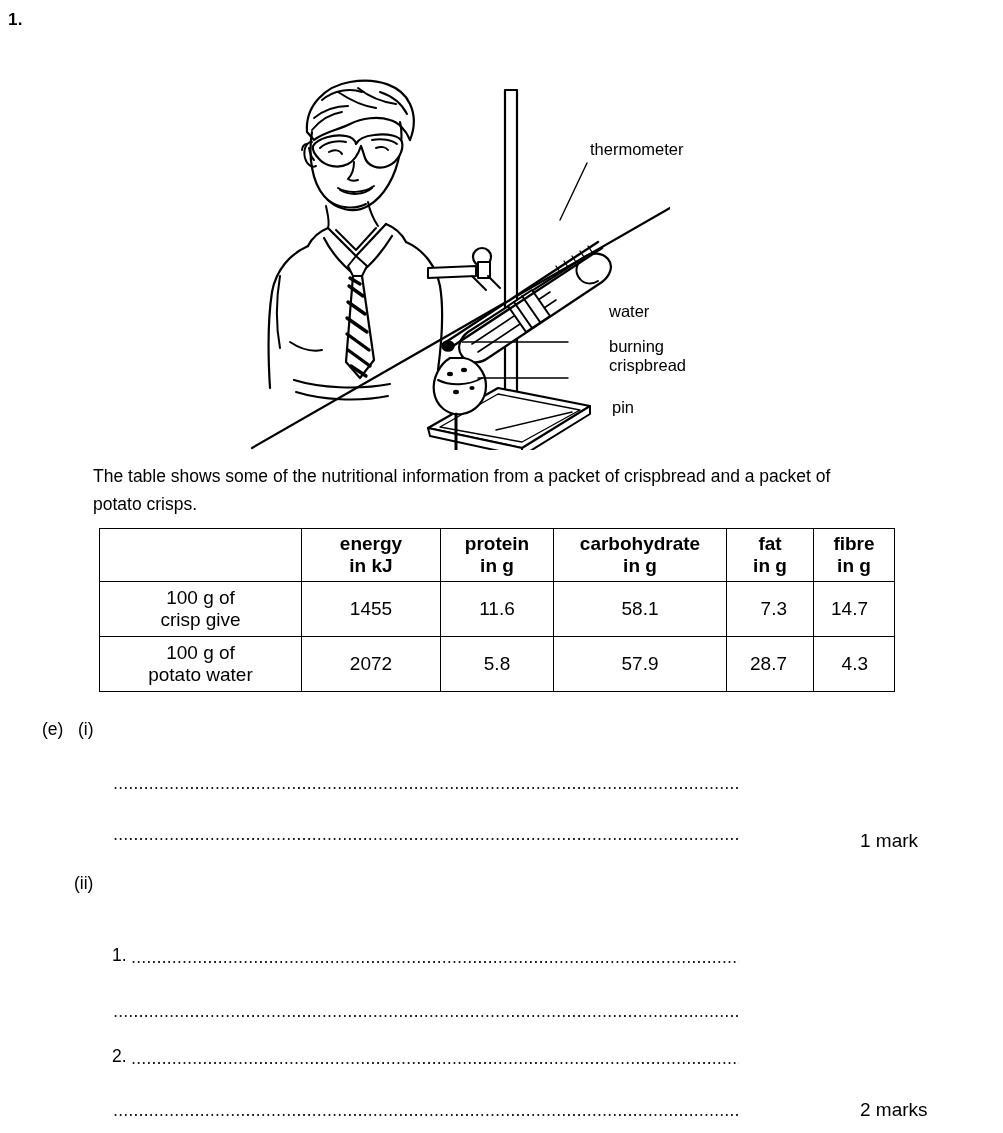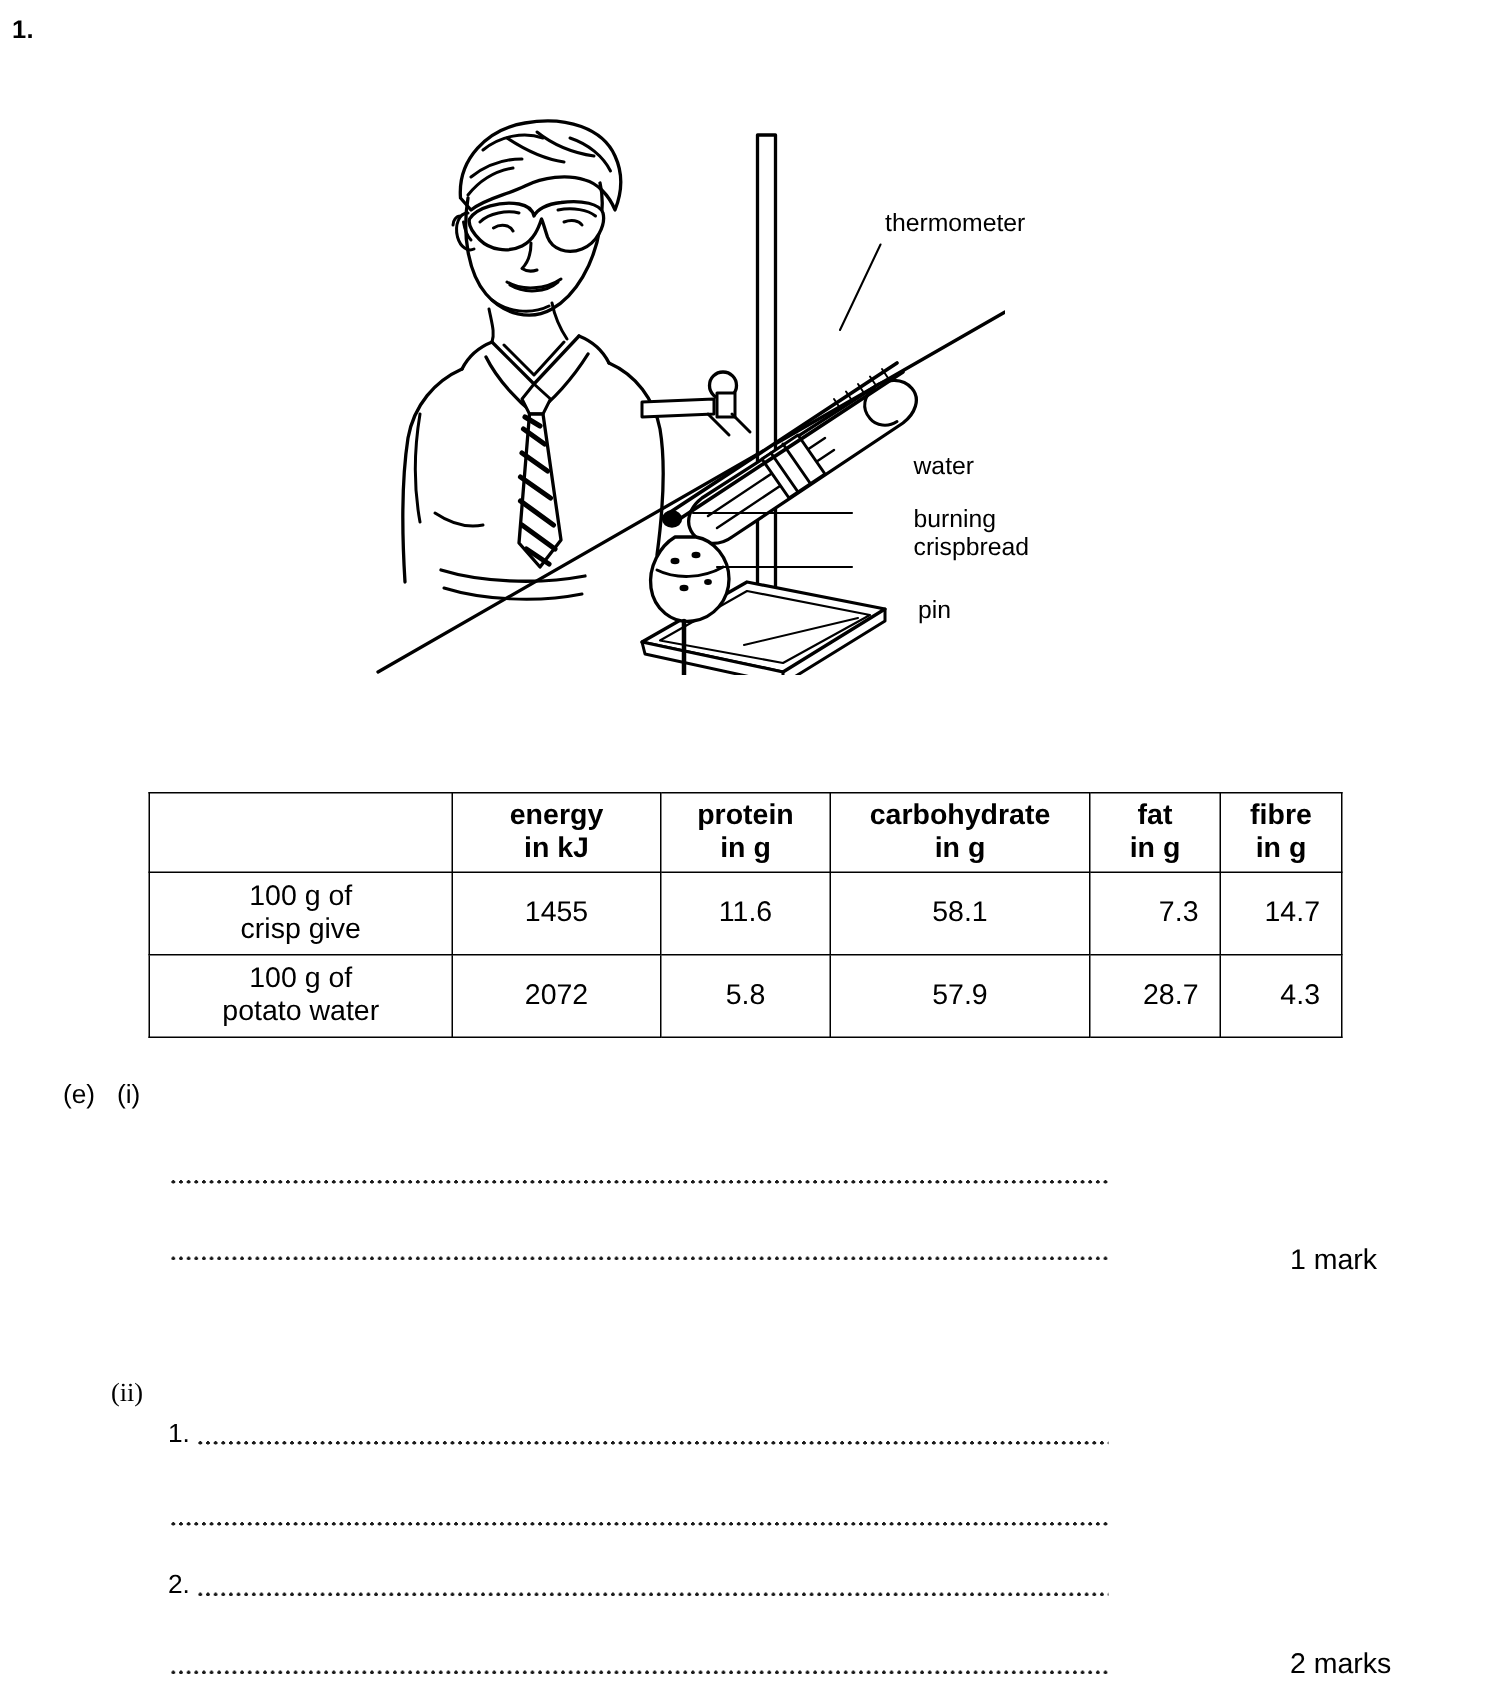--- a/index.html
+++ b/index.html
@@ -97,21 +97,21 @@
     height: 54px;
   }
   #nutrition-table .col-label  { width: 201px; }
   #nutrition-table .col-energy { width: 138px; }
   #nutrition-table .col-protein{ width: 112px; }
   #nutrition-table .col-carb   { width: 172px; }
   #nutrition-table .col-fat    { width: 86px;  }
   #nutrition-table .col-fibre  { width: 80px;  }
   #nutrition-table tbody td.numeric {
     text-align: right;
-    padding-right: 14px;
+    padding-right: 26px;
   }
   .hdr-line2 { display: block; }
   .rowlabel-line2 { display: block; }
 
   
   .part-letter {
     position: absolute;
     font-size: 17.5px;
   }
   .part-roman {
@@ -121,21 +121,21 @@
   .part-text {
     position: absolute;
     font-size: 17.5px;
     line-height: 28px;
   }
 
   #part-e-letter { left: 42px;  top: 719px; }
   #part-i-roman  { left: 78px;  top: 719px; }
   #part-i-text   { left: 112px; top: 719px; width: 680px; }
 
-  #part-ii-roman { left: 74px;  top: 918px; font-family: Liberation Serif, serif; }
+  #part-ii-roman { left: 74px;  top: 873px; }
   #part-ii-text  { left: 112px; top: 873px; width: 730px; }
 
   
   .dotline {
     position: absolute;
     height: 4px;
     background-image: radial-gradient(circle, #1a1a1a 0 1.1px, transparent 1.2px);
     background-size: 5.1px 4px;
     background-repeat: repeat-x;
     background-position: 0 1px;
@@ -326,20 +326,21 @@
   </div>
 
   <div class="dia-label" id="lbl-thermometer">thermometer</div>
   <div class="dia-label" id="lbl-water">water</div>
   <div class="dia-label" id="lbl-crispbread">
     <span>burning</span><br>
     <span>crispbread</span>
   </div>
   <div class="dia-label" id="lbl-pin">pin</div>
 
+  <div class="table-intro">The table shows some of the nutritional information from a packet of crispbread and a packet of potato crisps.</div>
 
   <table id="nutrition-table">
     <thead>
       <tr>
         <th class="col-label"></th>
         <th class="col-energy">
           <span>energy</span>
           <span class="hdr-line2">in kJ</span>
         </th>
         <th class="col-protein">

